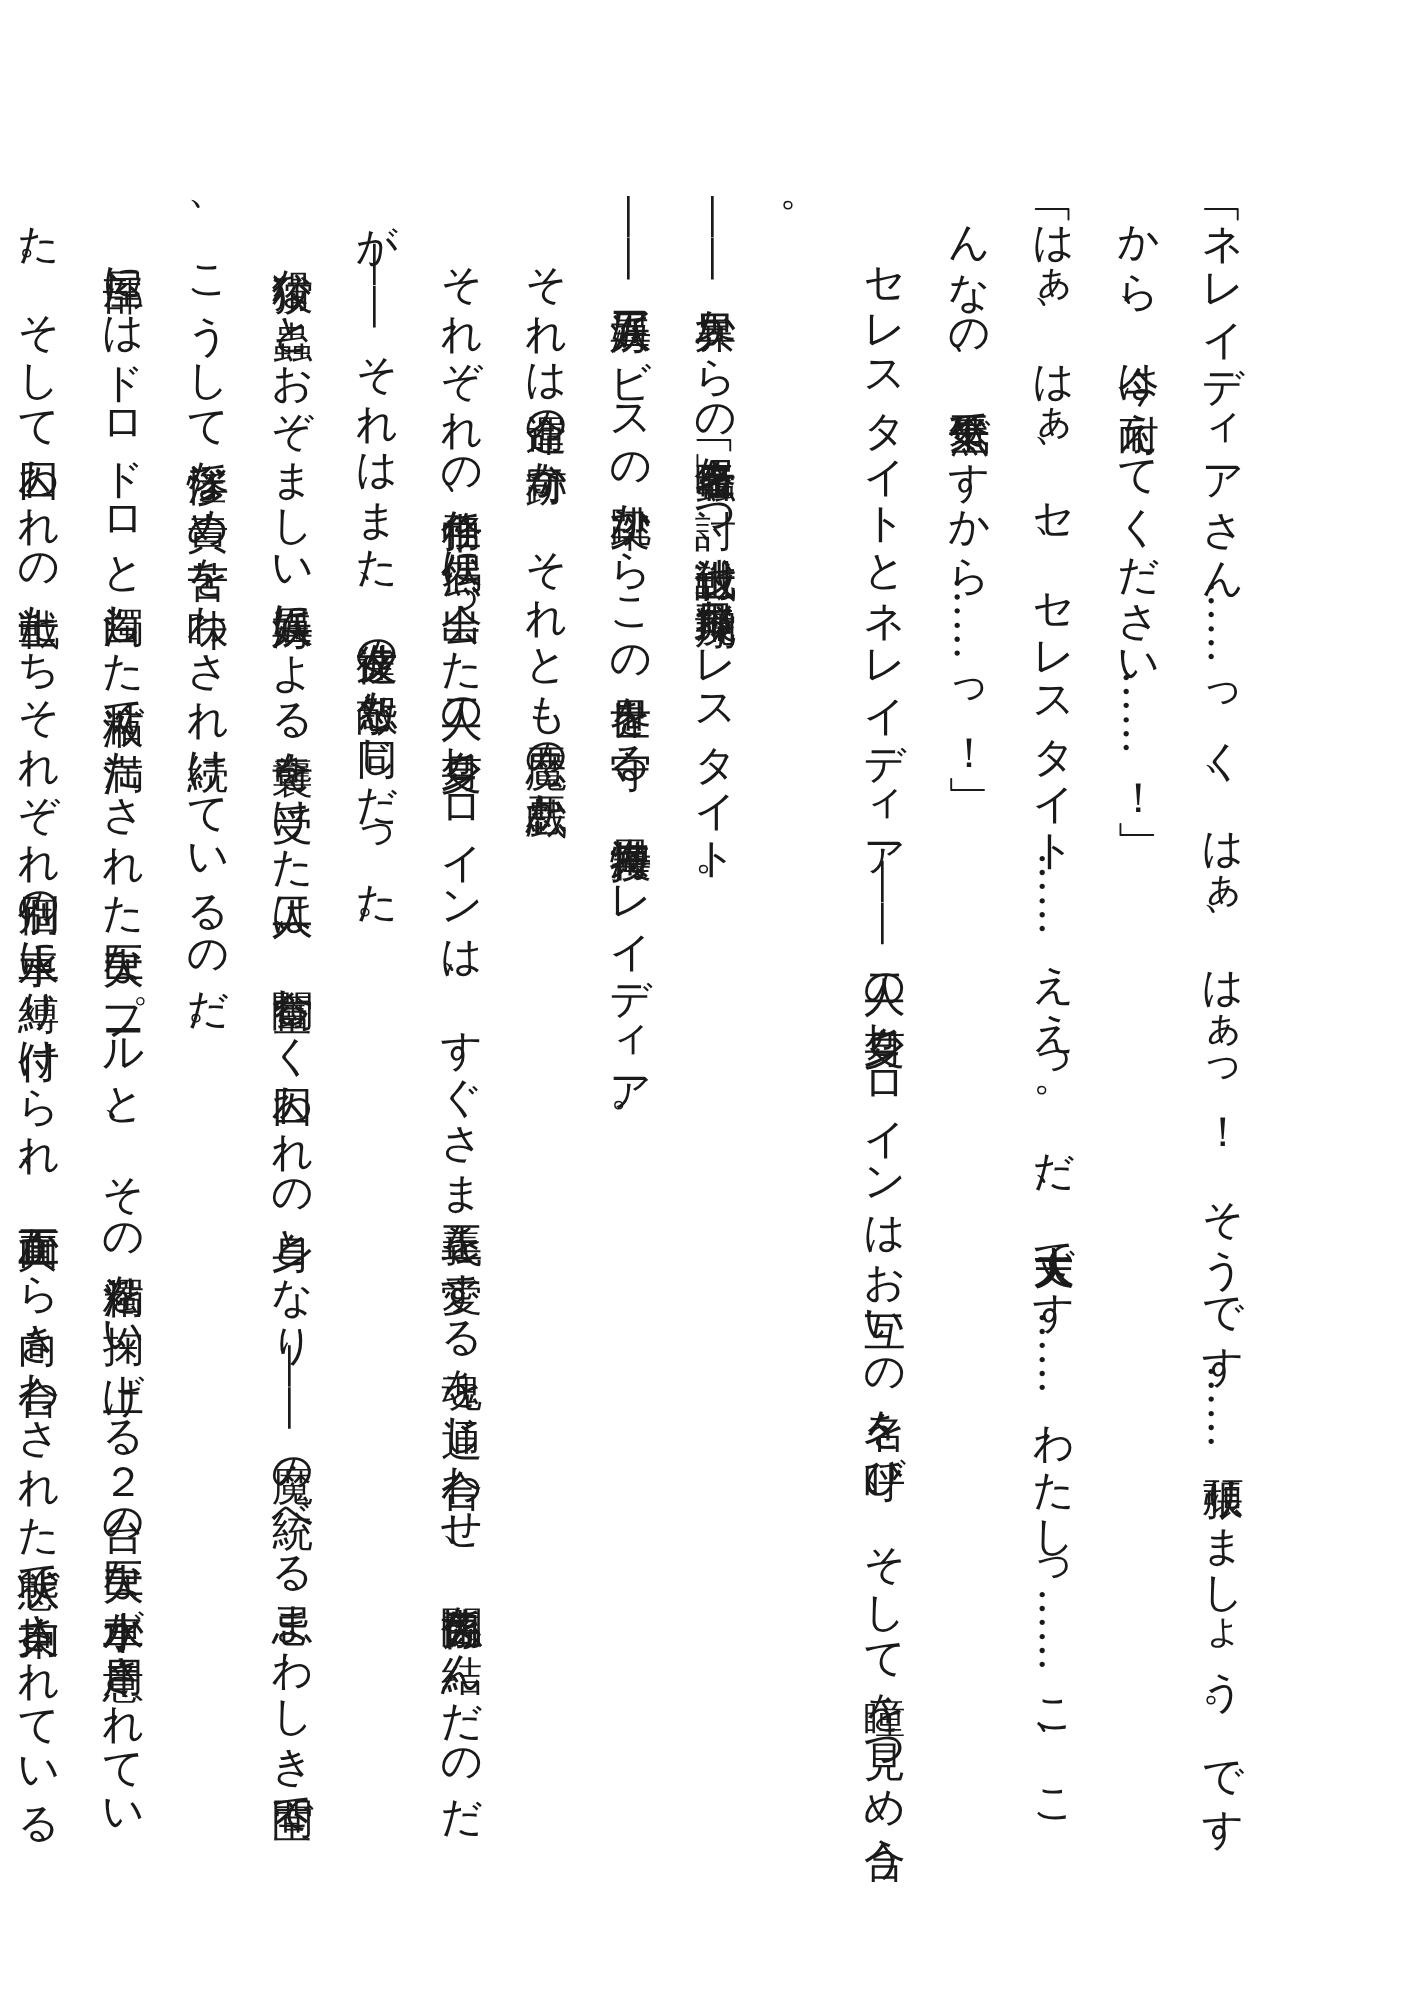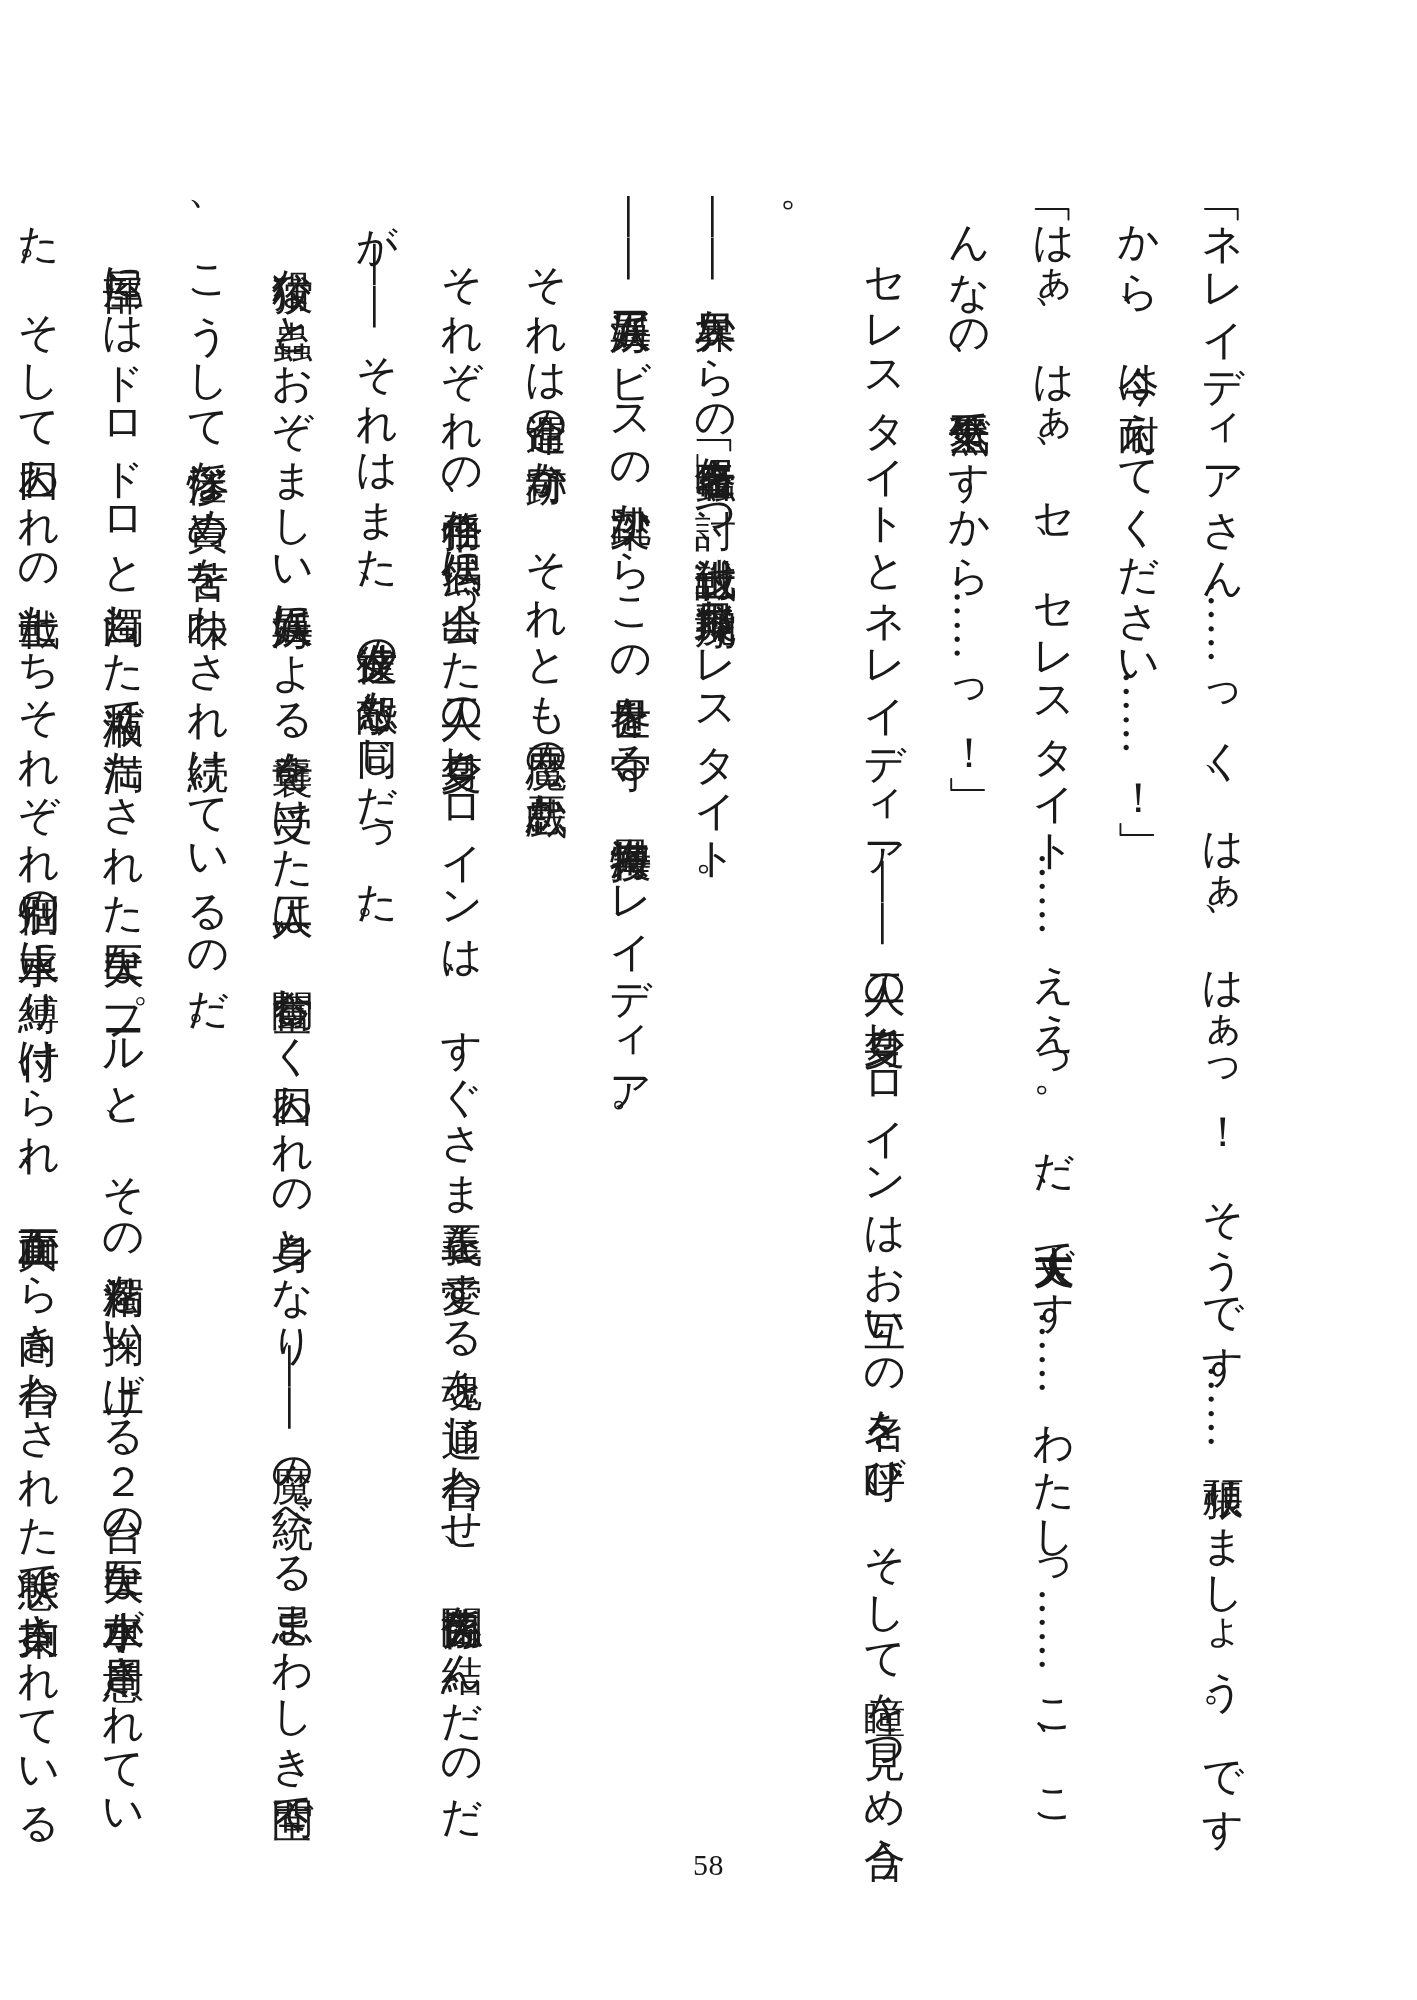--- a/index.html
+++ b/index.html
@@ -70,15 +70,14 @@
     <p class="para indent">セレスタイトとネレイディア――二人の変身ヒロインはお互いの名を呼び、そして瞳を見つめ合う。</p>
     <p class="para">――異界からの侵略者「蟲」を討つ討伐戦士、境界飛翔セレスタイト。</p>
     <p class="para">――異海妖アビスの跳梁からこの世界を守る、異海特捜ネレイディア。</p>
     <p class="para indent">それは運命の奇跡か、それとも悪魔の悪戯か。</p>
     <p class="para indent">それぞれの任務中、偶然に出会った二人の変身ヒロインは、すぐさま正義を愛する魂を通じ合わせ、協力関係を結んだのだが――それはまた、彼女達の怨敵も同じだった。</p>
     <p class="para indent">狡猾な蟲とおぞましい異海妖による奇襲を受けた二人は、奮闘空しく囚われの身となり――魔の統べる忌まわしき空間で、こうして淫惨な責め苦を味わされ続けているのだ。</p>
     <p class="para indent">部屋にはドロドロと白濁した粘液で満たされた巨大なプールと、その粘濁を掬い上げる２台の巨大な水車が用意されていた。そして囚われの戦士たちそれぞれ別個の水車に縛り付けられ、真正面から向き合わされた状態で拘束されているのだ。お互いの痴態を晒し合わせることで屈辱と羞恥を煽るという、悪辣な趣向だ。</p>
 
   </div>
 
-  <div class="page-number">58</div>
 
 </div>
 
 </body></html>

